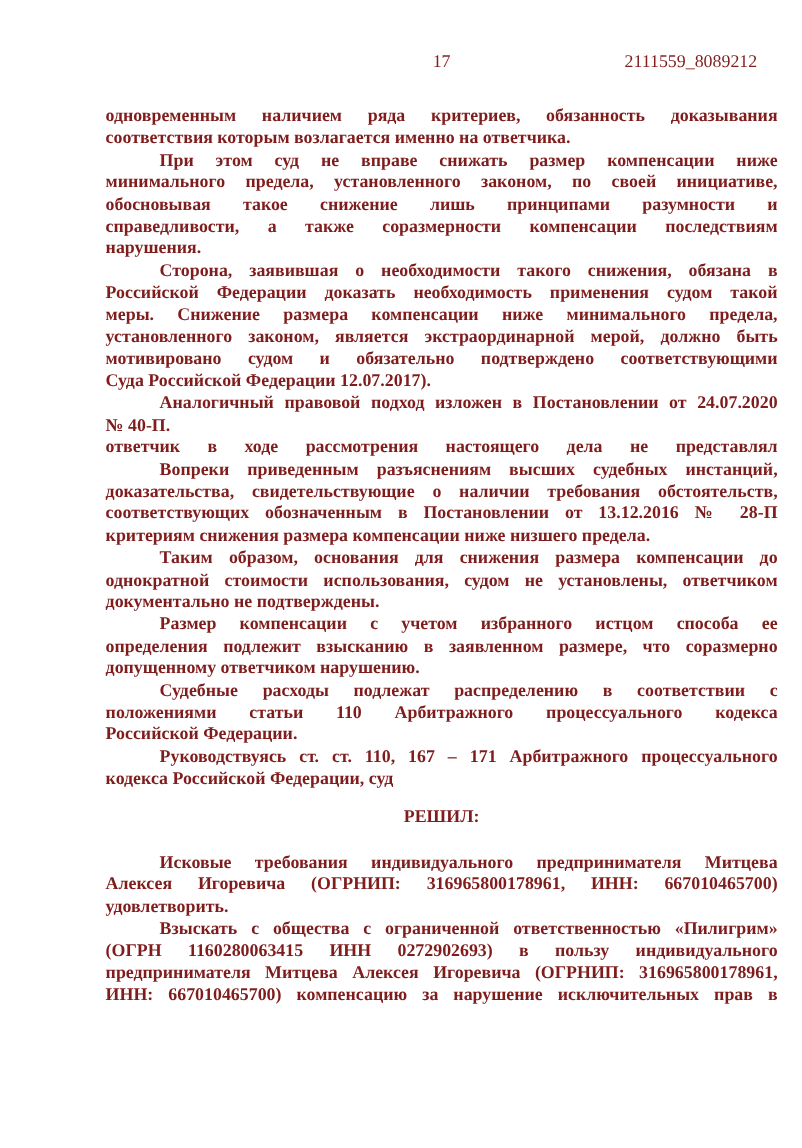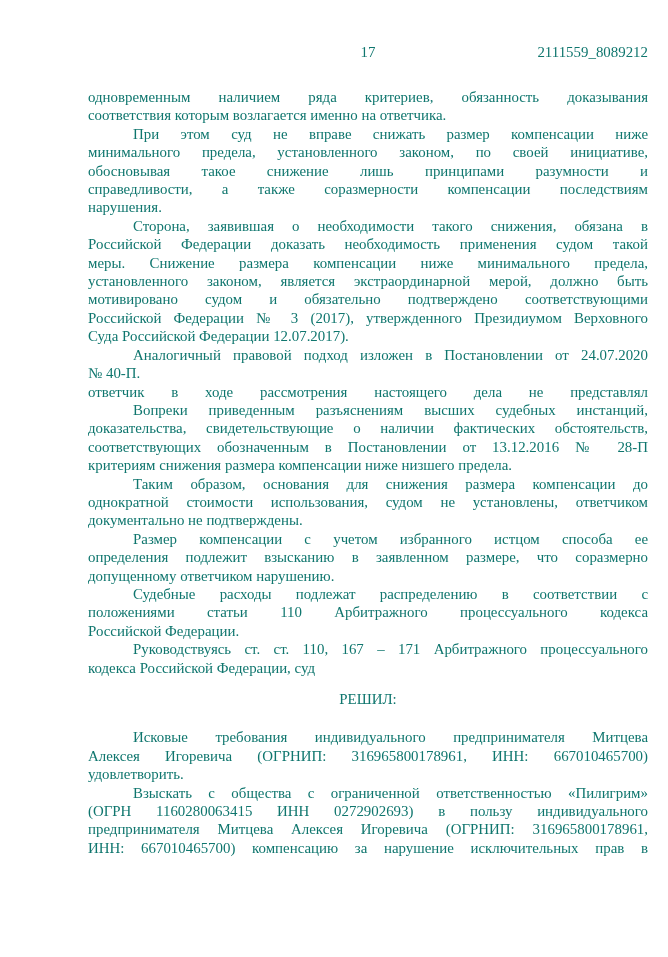--- a/index.html
+++ b/index.html
@@ -5,49 +5,50 @@
   html, body {
     margin: 0;
     padding: 0;
     background: #ffffff;
   }
   .page {
     position: relative;
     width: 668px;
     height: 957px;
     background: #ffffff;
-    color: #0f766e;
+    color: #7f1d1d;
     font-family: "Liberation Serif", "DejaVu Serif", serif;
     font-size: 14.9px;
     overflow: hidden;
     box-sizing: border-box;
   }
   .header {
     position: relative;
     margin: 43px 20px 0 88px;
     height: 19px;
     line-height: 18.4px;
   }
   .page-number {
     position: absolute;
     left: 0;
     right: 0;
     text-align: center;
   }
   .doc-id {
     position: absolute;
-    right: 0;
+    right: 17px;
     top: 0;
   }
   .doc-body {
     margin: 26px 20px 0 88px;
   }
   .para {
     margin: 0;
     padding: 0;
+    font-weight: bold;
   }
   .line {
     line-height: 18.4px;
     text-align: justify;
     text-align-last: justify;
     white-space: normal;
   }
   .line.final {
     text-align: right;
     text-align-last: left;
@@ -83,31 +84,30 @@
         <div class="line">обосновывая такое снижение лишь принципами разумности и</div>
         <div class="line">справедливости, а также соразмерности компенсации последствиям</div>
         <div class="line final">нарушения.</div>
       </div>
       <div class="para">
         <div class="line indent">Сторона, заявившая о необходимости такого снижения, обязана в</div>
         <div class="line">Российской Федерации доказать необходимость применения судом такой</div>
         <div class="line">меры. Снижение размера компенсации ниже минимального предела,</div>
         <div class="line">установленного законом, является экстраординарной мерой, должно быть</div>
         <div class="line">мотивировано судом и обязательно подтверждено соответствующими</div>
-        <div class="line">Российской Федерации № 3 (2017), утвержденного Президиумом Верховного</div>
         <div class="line final">Суда Российской Федерации 12.07.2017).</div>
       </div>
       <div class="para">
         <div class="line indent">Аналогичный правовой подход изложен в Постановлении от 24.07.2020</div>
         <div class="line final">№ 40-П.</div>
       </div>
       <div class="para">
         <div class="line">ответчик в ходе рассмотрения настоящего дела не представлял</div>
         <div class="line indent">Вопреки приведенным разъяснениям высших судебных инстанций,</div>
-        <div class="line">доказательства, свидетельствующие о наличии фактических обстоятельств,</div>
+        <div class="line">доказательства, свидетельствующие о наличии требования обстоятельств,</div>
         <div class="line">соответствующих обозначенным в Постановлении от 13.12.2016 № 28-П</div>
         <div class="line final">критериям снижения размера компенсации ниже низшего предела.</div>
       </div>
       <div class="para">
         <div class="line indent">Таким образом, основания для снижения размера компенсации до</div>
         <div class="line">однократной стоимости использования, судом не установлены, ответчиком</div>
         <div class="line final">документально не подтверждены.</div>
       </div>
       <div class="para">
         <div class="line indent">Размер компенсации с учетом избранного истцом способа ее</div>

